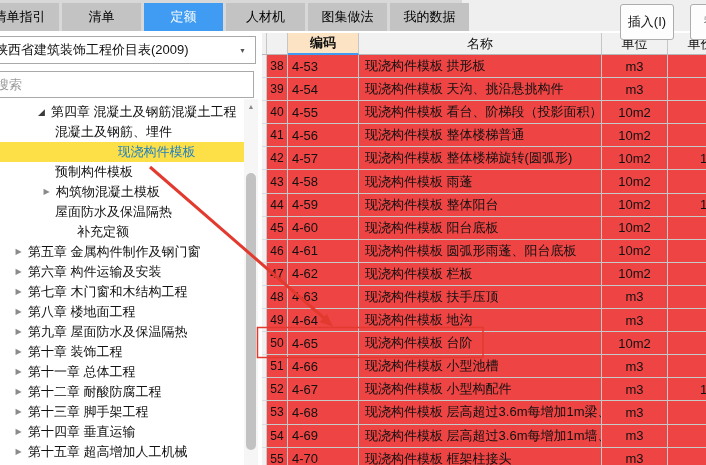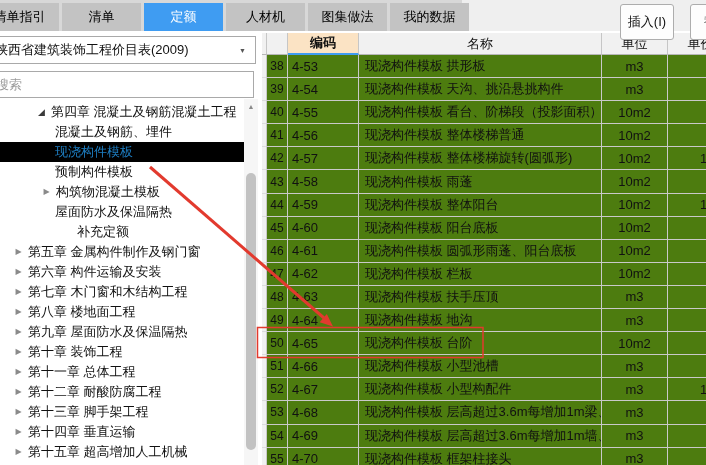--- a/index.html
+++ b/index.html
@@ -22,33 +22,33 @@
   .sidebar{position:absolute;left:0;top:33px;width:260px;bottom:0;background:#fff;}
   .dropdown{position:absolute;left:-10px;top:3px;width:266px;height:28px;border:1px solid #a9a9a9;
             background:#fff;display:flex;align-items:center;box-sizing:border-box;}
   .dd-text{padding-left:4px;white-space:nowrap;}
   .dd-arrow{position:absolute;right:9px;top:10px;font-size:7px;color:#555;line-height:1;}
   .searchbox{position:absolute;left:-10px;top:38px;width:264px;height:27px;border:1px solid #a9a9a9;
              background:#fff;display:flex;align-items:center;box-sizing:border-box;}
   .placeholder{color:#9a9a9a;padding-left:5px;}
   .tree{position:absolute;left:0;top:69px;width:258px;}
   .tree-item{height:20px;display:flex;align-items:center;white-space:nowrap;box-sizing:border-box;}
-  .tree-item.selected{background:#000000;}
+  .tree-item.selected{background:#fde047;justify-content:center;}
   .tree-item.selected .tree-label{color:#1e7fc4;}
   .tw{flex:0 0 13px;width:13px;font-size:9px;line-height:1;color:#3a3a3a;margin-right:3px;text-align:center;}
   .tw.collapsed{color:#8a8a8a;font-size:8px;}
   .tree-label{overflow:hidden;}
 
   
   .vscroll{position:absolute;left:244px;top:66px;width:14px;bottom:0;background:#f6f6f6;}
   .scroll-up{height:14px;text-align:center;font-size:7px;color:#8a8a8a;padding-top:4px;box-sizing:border-box;line-height:1;}
   .scroll-thumb{position:absolute;left:2px;top:74px;width:10px;height:277px;background:#c2c2c2;border-radius:5px;}
 
   
-  .grid{position:absolute;left:262px;top:33px;right:0;bottom:0;overflow:hidden;background:#4d7c0f;}
+  .grid{position:absolute;left:262px;top:33px;right:0;bottom:0;overflow:hidden;background:#ef4444;}
   .ghead{display:flex;height:22px;}
   .gh{box-sizing:border-box;height:22px;background:#f1f1f1;border-right:1px solid #c6c6c6;
       border-bottom:1px solid #b7b7b7;display:flex;align-items:center;justify-content:center;}
   .gh.c-code{background:#fbe3c4;border-bottom:2px solid #3f9cf2;font-weight:bold;}
   .grow{display:flex;height:23.1px;box-sizing:border-box;}
   .gc{box-sizing:border-box;border-right:1px solid #c9c9c9;border-bottom:1px solid #c9c9c9;
       display:flex;align-items:center;overflow:hidden;white-space:nowrap;}
   .c-gutter{width:5px;flex:0 0 5px;}
   .gc.c-gutter{background:#f1f1f1;border-bottom:1px solid #dcdcdc;}
   .c-num{width:21px;flex:0 0 21px;justify-content:center;font-size:12px;}

